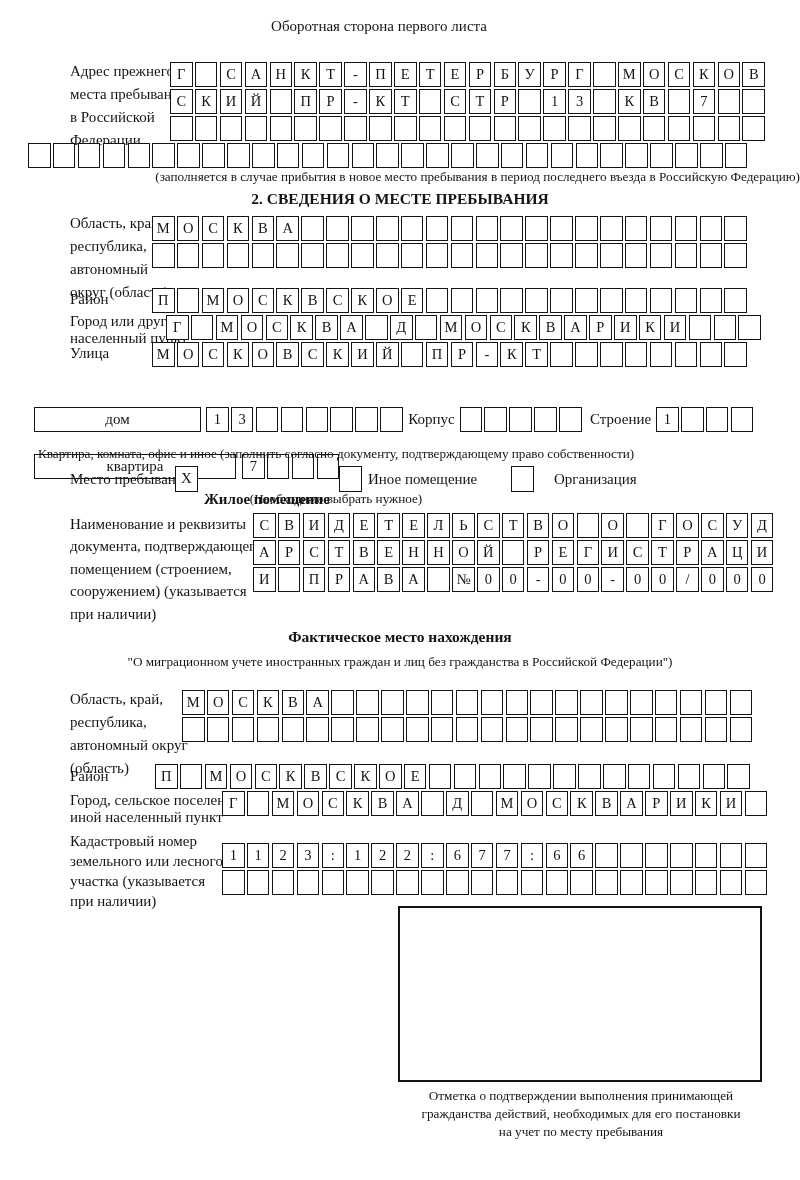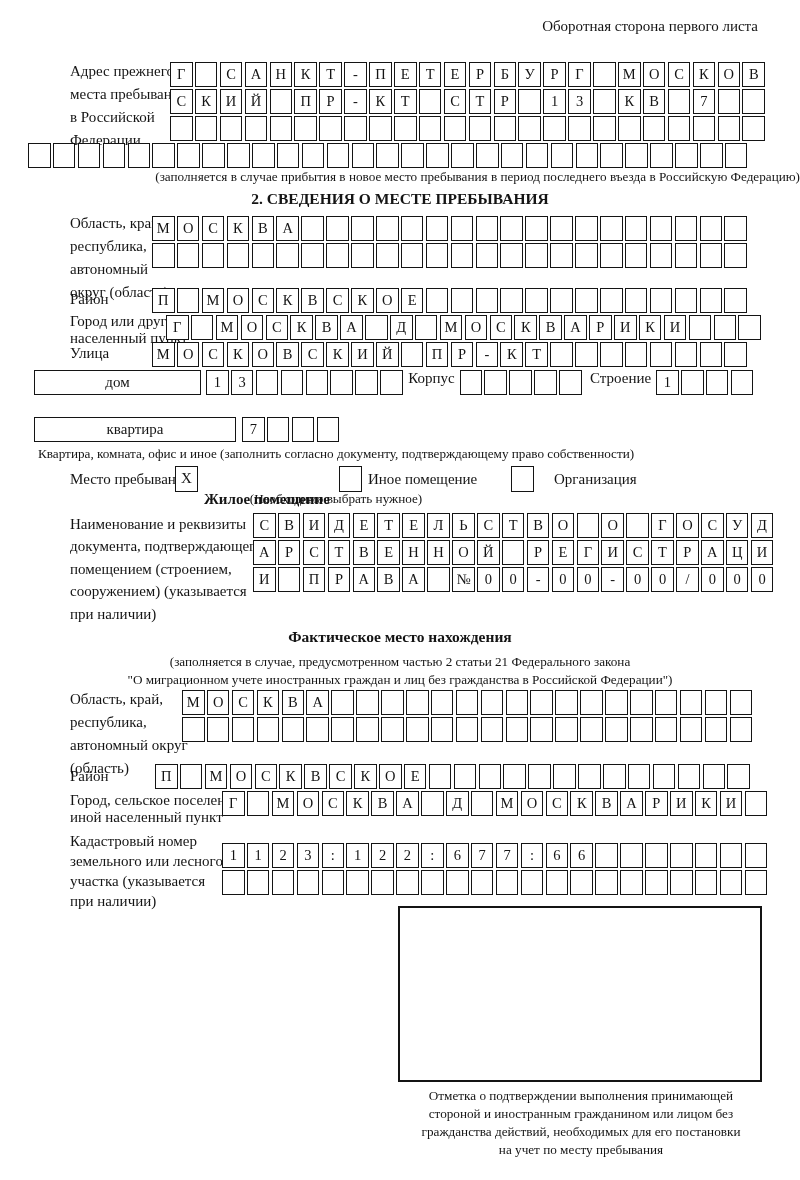--- a/index.html
+++ b/index.html
@@ -17,32 +17,32 @@
   .title{font-size:15.5px;}
   .boxrow{position:absolute;display:flex;}
   .cell{box-sizing:border-box;width:22.5px;height:25px;border:1.7px solid #141414;
         margin-right:2.4px;font-size:14.5px;display:flex;align-items:center;
         justify-content:center;flex:0 0 auto;background:#fff;}
   .inline-cells{display:flex;}
   .cb{box-sizing:border-box;position:absolute;width:23px;height:26px;border:1.8px solid #141414;
       font-size:15px;text-align:center;line-height:23px;background:#fff;}
   .wide-rect{box-sizing:border-box;border:1.8px solid #141414;height:25px;display:flex;
       align-items:center;justify-content:center;font-size:15px;background:#fff;flex:0 0 auto;}
-  .flexrow{display:flex;align-items:flex-start;}
+  .flexrow{display:flex;align-items:center;margin-top:37px;}
   .rowlabel{font-size:15px;white-space:nowrap;}
   .stamp-box{box-sizing:border-box;border:2px solid #141414;background:#fff;}
   .notelines div{line-height:18px;}
   .stampnote div{line-height:18px;}
 </style>
 </head>
 <body>
 
 <div class="page">
 
-  <div class="abs note" style="left:0;top:18px;width:758px;text-align:right;font-size:15px;">Оборотная сторона первого листа</div>
+  <div class="abs note" style="left:0;top:18px;width:758px;text-align:center;font-size:15px;">Оборотная сторона первого листа</div>
 
   <div class="abs label" style="left:70px;top:60px;">
       <div>Адрес прежнего</div>
       <div>места пребывания</div>
       <div>в Российской</div>
       <div>Федерации</div>
     </div>
   <div class="boxrow" style="left:170px;top:62px;">
       <div class="cell">Г</div>
       <div class="cell"></div>
@@ -423,21 +423,20 @@
       <div class="cell">0</div>
       <div class="cell">0</div>
       <div class="cell">/</div>
       <div class="cell">0</div>
       <div class="cell">0</div>
       <div class="cell">0</div>
     </div>
 
   <div class="abs title bold center" style="top:628px;">Фактическое место нахождения</div>
   <div class="abs note center notelines" style="top:653px;white-space:normal;">
-      <div>(заполняется в случае, предусмотренном частью 2 статьи 21 Федерального закона</div>
       <div>"О миграционном учете иностранных граждан и лиц без гражданства в Российской Федерации")</div>
     </div>
 
   <div class="abs label" style="left:70px;top:688px;">
       <div>Область, край,</div>
       <div>республика,</div>
       <div>автономный округ</div>
       <div>(область)</div>
     </div>
   <div class="boxrow" style="left:182px;top:690px;">
@@ -599,18 +598,17 @@
       <div class="cell"></div>
       <div class="cell"></div>
       <div class="cell"></div>
       <div class="cell"></div>
       <div class="cell"></div>
     </div>
 
   <div class="abs stamp-box" style="left:398px;top:906px;width:364px;height:176px;"></div>
   <div class="abs note stampnote" style="left:385px;top:1087px;width:392px;text-align:center;white-space:normal;">
       <div>Отметка о подтверждении выполнения принимающей</div>
-      <div>стороной и иностранным гражданином или лицом без</div>
       <div>гражданства действий, необходимых для его постановки</div>
       <div>на учет по месту пребывания</div>
     </div>
 
 </div>
 
 </body></html>

